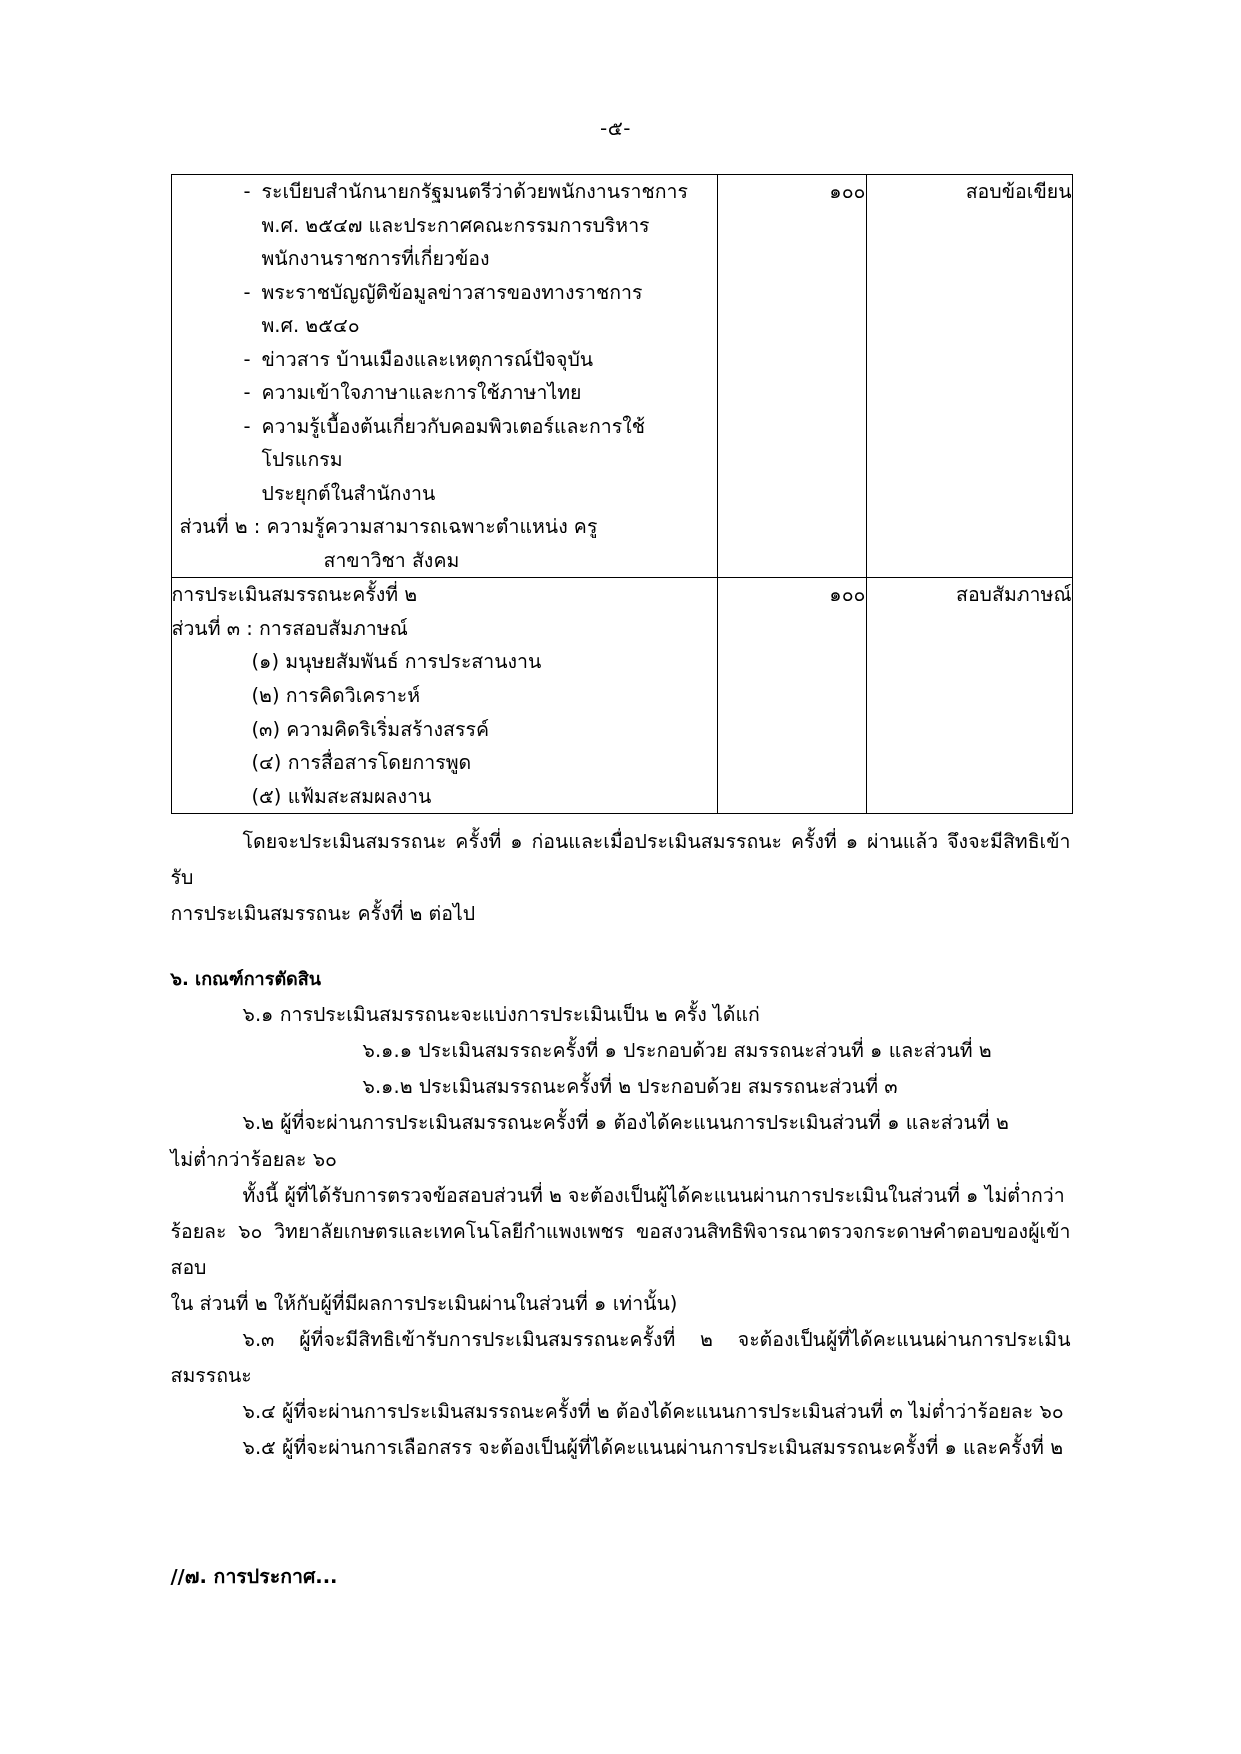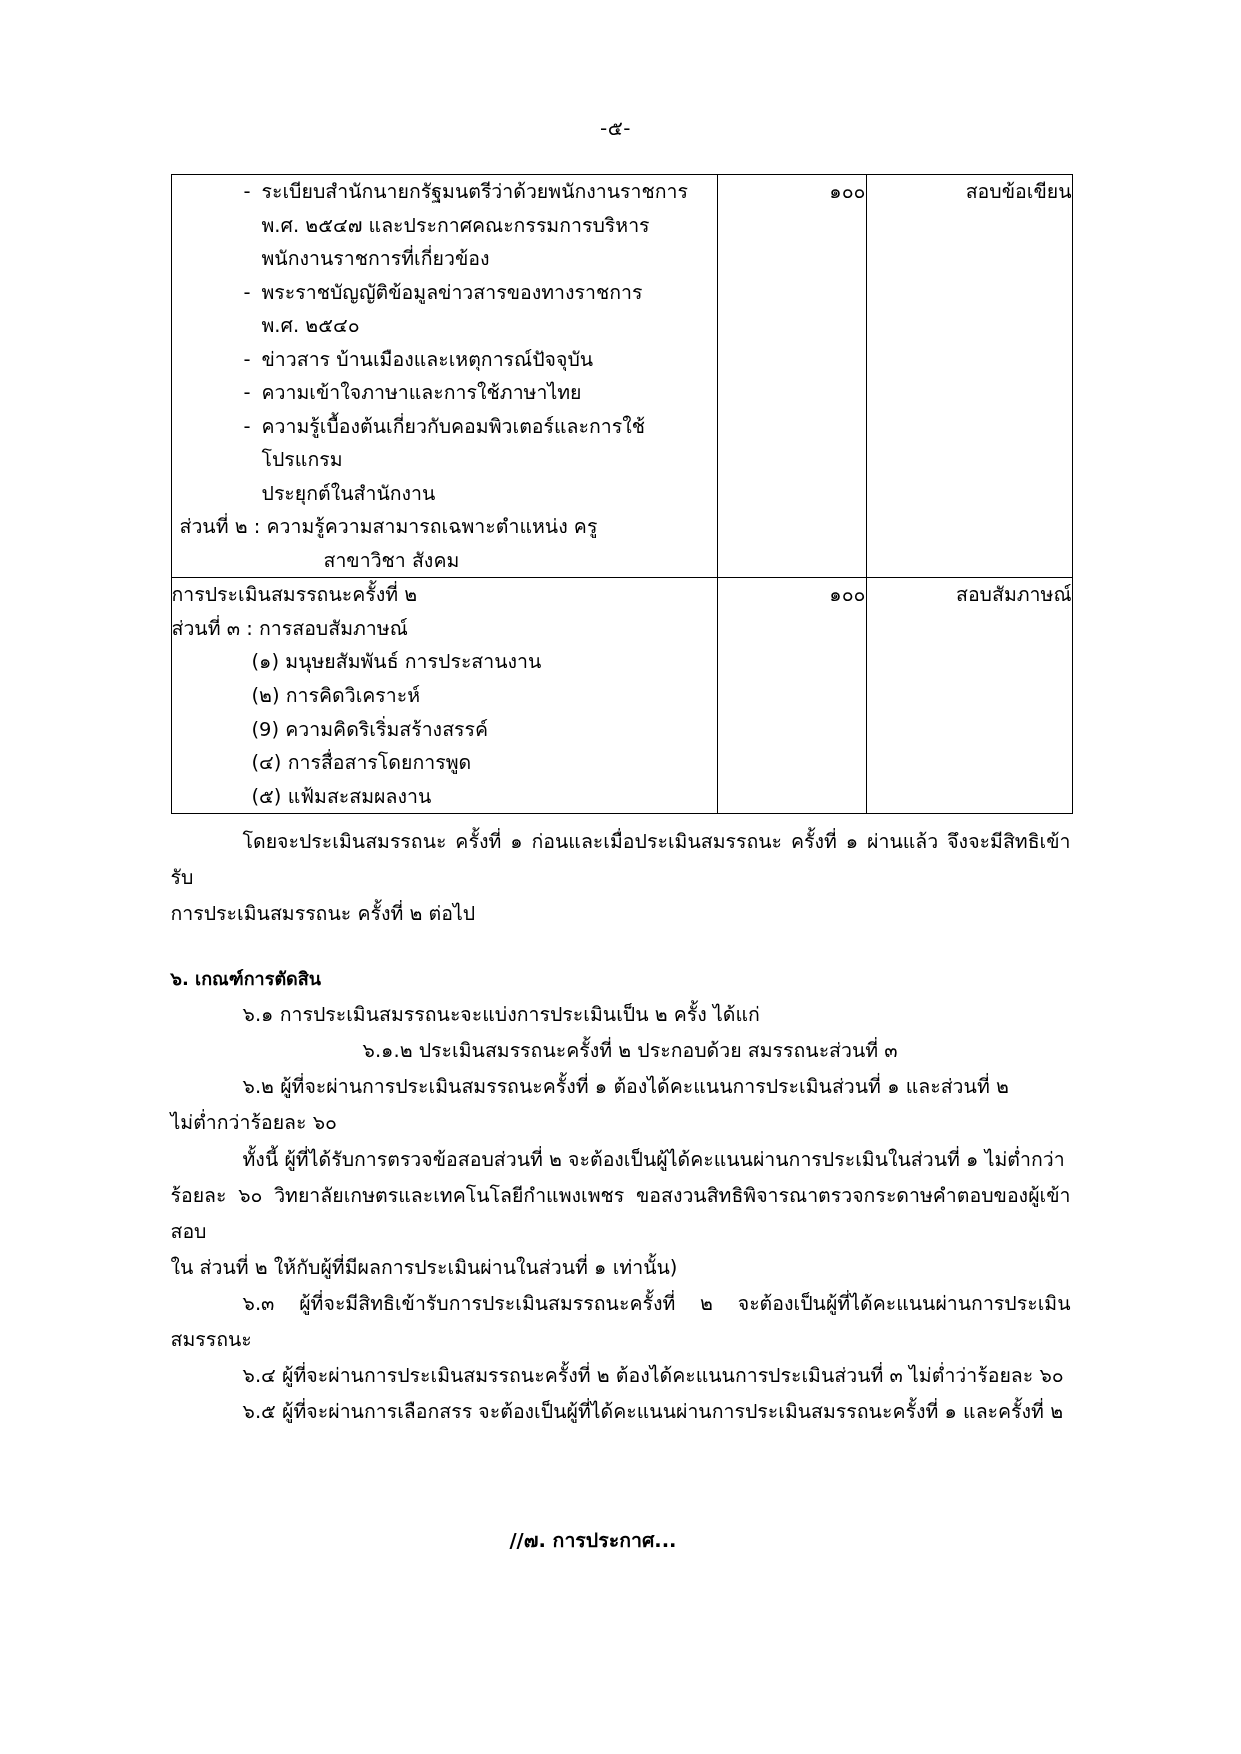--- a/index.html
+++ b/index.html
@@ -77,21 +77,21 @@
   .section-head {
     font-size: 18px;
     font-weight: bold;
     margin-top: 32px;
     margin-bottom: 4px;
   }
   .block { margin-top: 10px; }
   .footer-note {
     font-size: 19.5px;
     font-weight: bold;
-    text-align: center;
+    text-align: left;
     margin-top: 95px;
     padding-right: 55px;
   }
 </style>
 </head>
 <body>
 
 <div class="page">
 
   <div class="page-number">-๕-</div>
@@ -134,41 +134,42 @@
           <td class="col-score">๑๐๐</td>
           <td class="col-method">สอบข้อเขียน</td>
         </tr>
         <tr>
           <td class="col-desc">
             <span class="bold">การประเมินสมรรถนะครั้งที่ ๒</span><br>
             <span>ส่วนที่ ๓ : การสอบสัมภาษณ์</span>
             <ul class="num-list">
               <li>(๑) มนุษยสัมพันธ์  การประสานงาน</li>
               <li>(๒) การคิดวิเคราะห์</li>
-              <li>(9) ความคิดริเริ่มสร้างสรรค์</li>
+              <li>(๓) ความคิดริเริ่มสร้างสรรค์</li>
               <li>(๔) การสื่อสารโดยการพูด</li>
               <li>(๕) แฟ้มสะสมผลงาน</li>
             </ul>
           </td>
           <td class="col-score">๑๐๐</td>
           <td class="col-method">สอบสัมภาษณ์</td>
         </tr>
       </tbody>
     </table>
 
     <p class="para indent1 block">
       <span>โดยจะประเมินสมรรถนะ ครั้งที่ ๑ ก่อนและเมื่อประเมินสมรรถนะ ครั้งที่ ๑ ผ่านแล้ว จึงจะมีสิทธิเข้ารับ</span>
     </p>
     <p class="para">
       <span>การประเมินสมรรถนะ ครั้งที่ ๒ ต่อไป</span>
     </p>
 
     <div class="section-head">๖. เกณฑ์การตัดสิน</div>
 
     <p class="para indent1">๖.๑ การประเมินสมรรถนะจะแบ่งการประเมินเป็น ๒ ครั้ง ได้แก่</p>
+    <p class="para indent3">๖.๑.๑ ประเมินสมรรถะครั้งที่ ๑ ประกอบด้วย สมรรถนะส่วนที่ ๑ และส่วนที่ ๒</p>
     <p class="para indent3">๖.๑.๒ ประเมินสมรรถนะครั้งที่ ๒  ประกอบด้วย สมรรถนะส่วนที่ ๓</p>
 
     <p class="para indent1">๖.๒ ผู้ที่จะผ่านการประเมินสมรรถนะครั้งที่ ๑ ต้องได้คะแนนการประเมินส่วนที่ ๑ และส่วนที่ ๒</p>
     <p class="para">ไม่ต่ำกว่าร้อยละ ๖๐</p>
 
     <p class="para indent1">ทั้งนี้ ผู้ที่ได้รับการตรวจข้อสอบส่วนที่ ๒ จะต้องเป็นผู้ได้คะแนนผ่านการประเมินในส่วนที่ ๑  ไม่ต่ำกว่า</p>
     <p class="para">ร้อยละ  ๖๐ วิทยาลัยเกษตรและเทคโนโลยีกำแพงเพชร ขอสงวนสิทธิพิจารณาตรวจกระดาษคำตอบของผู้เข้าสอบ</p>
     <p class="para">ใน ส่วนที่ ๒ ให้กับผู้ที่มีผลการประเมินผ่านในส่วนที่ ๑ เท่านั้น)</p>
 
     <p class="para indent1">๖.๓ ผู้ที่จะมีสิทธิเข้ารับการประเมินสมรรถนะครั้งที่ ๒ จะต้องเป็นผู้ที่ได้คะแนนผ่านการประเมินสมรรถนะ</p>

